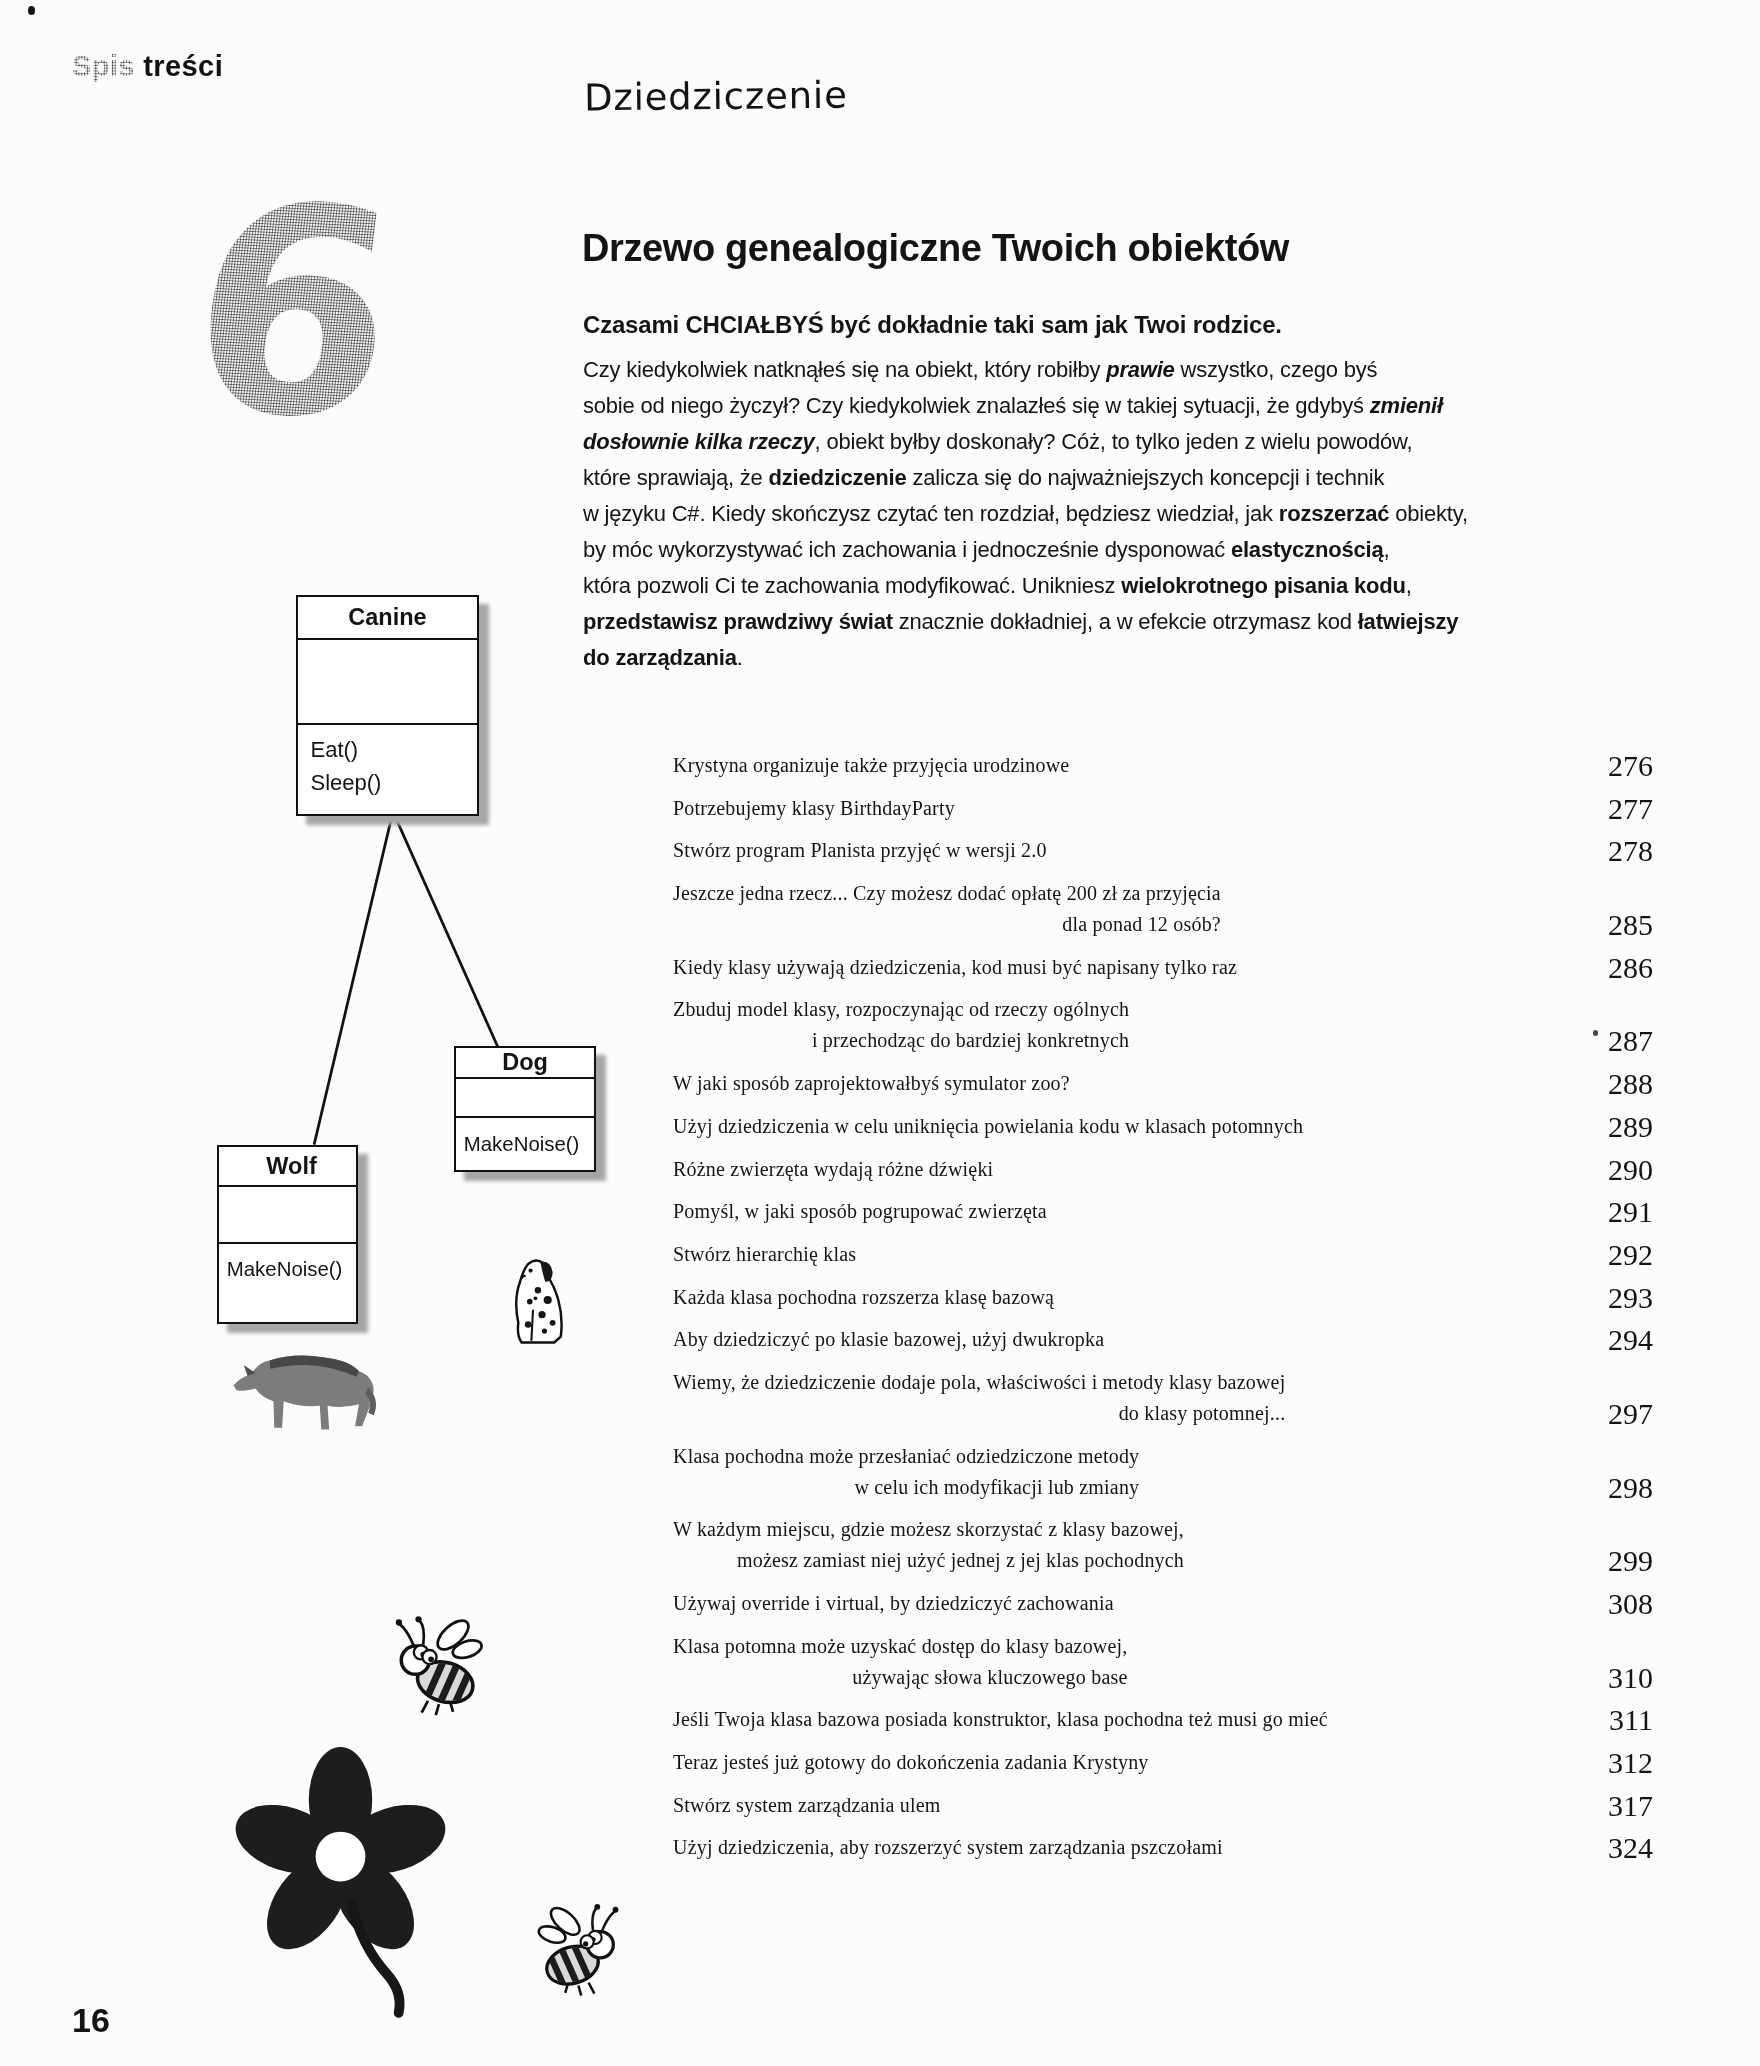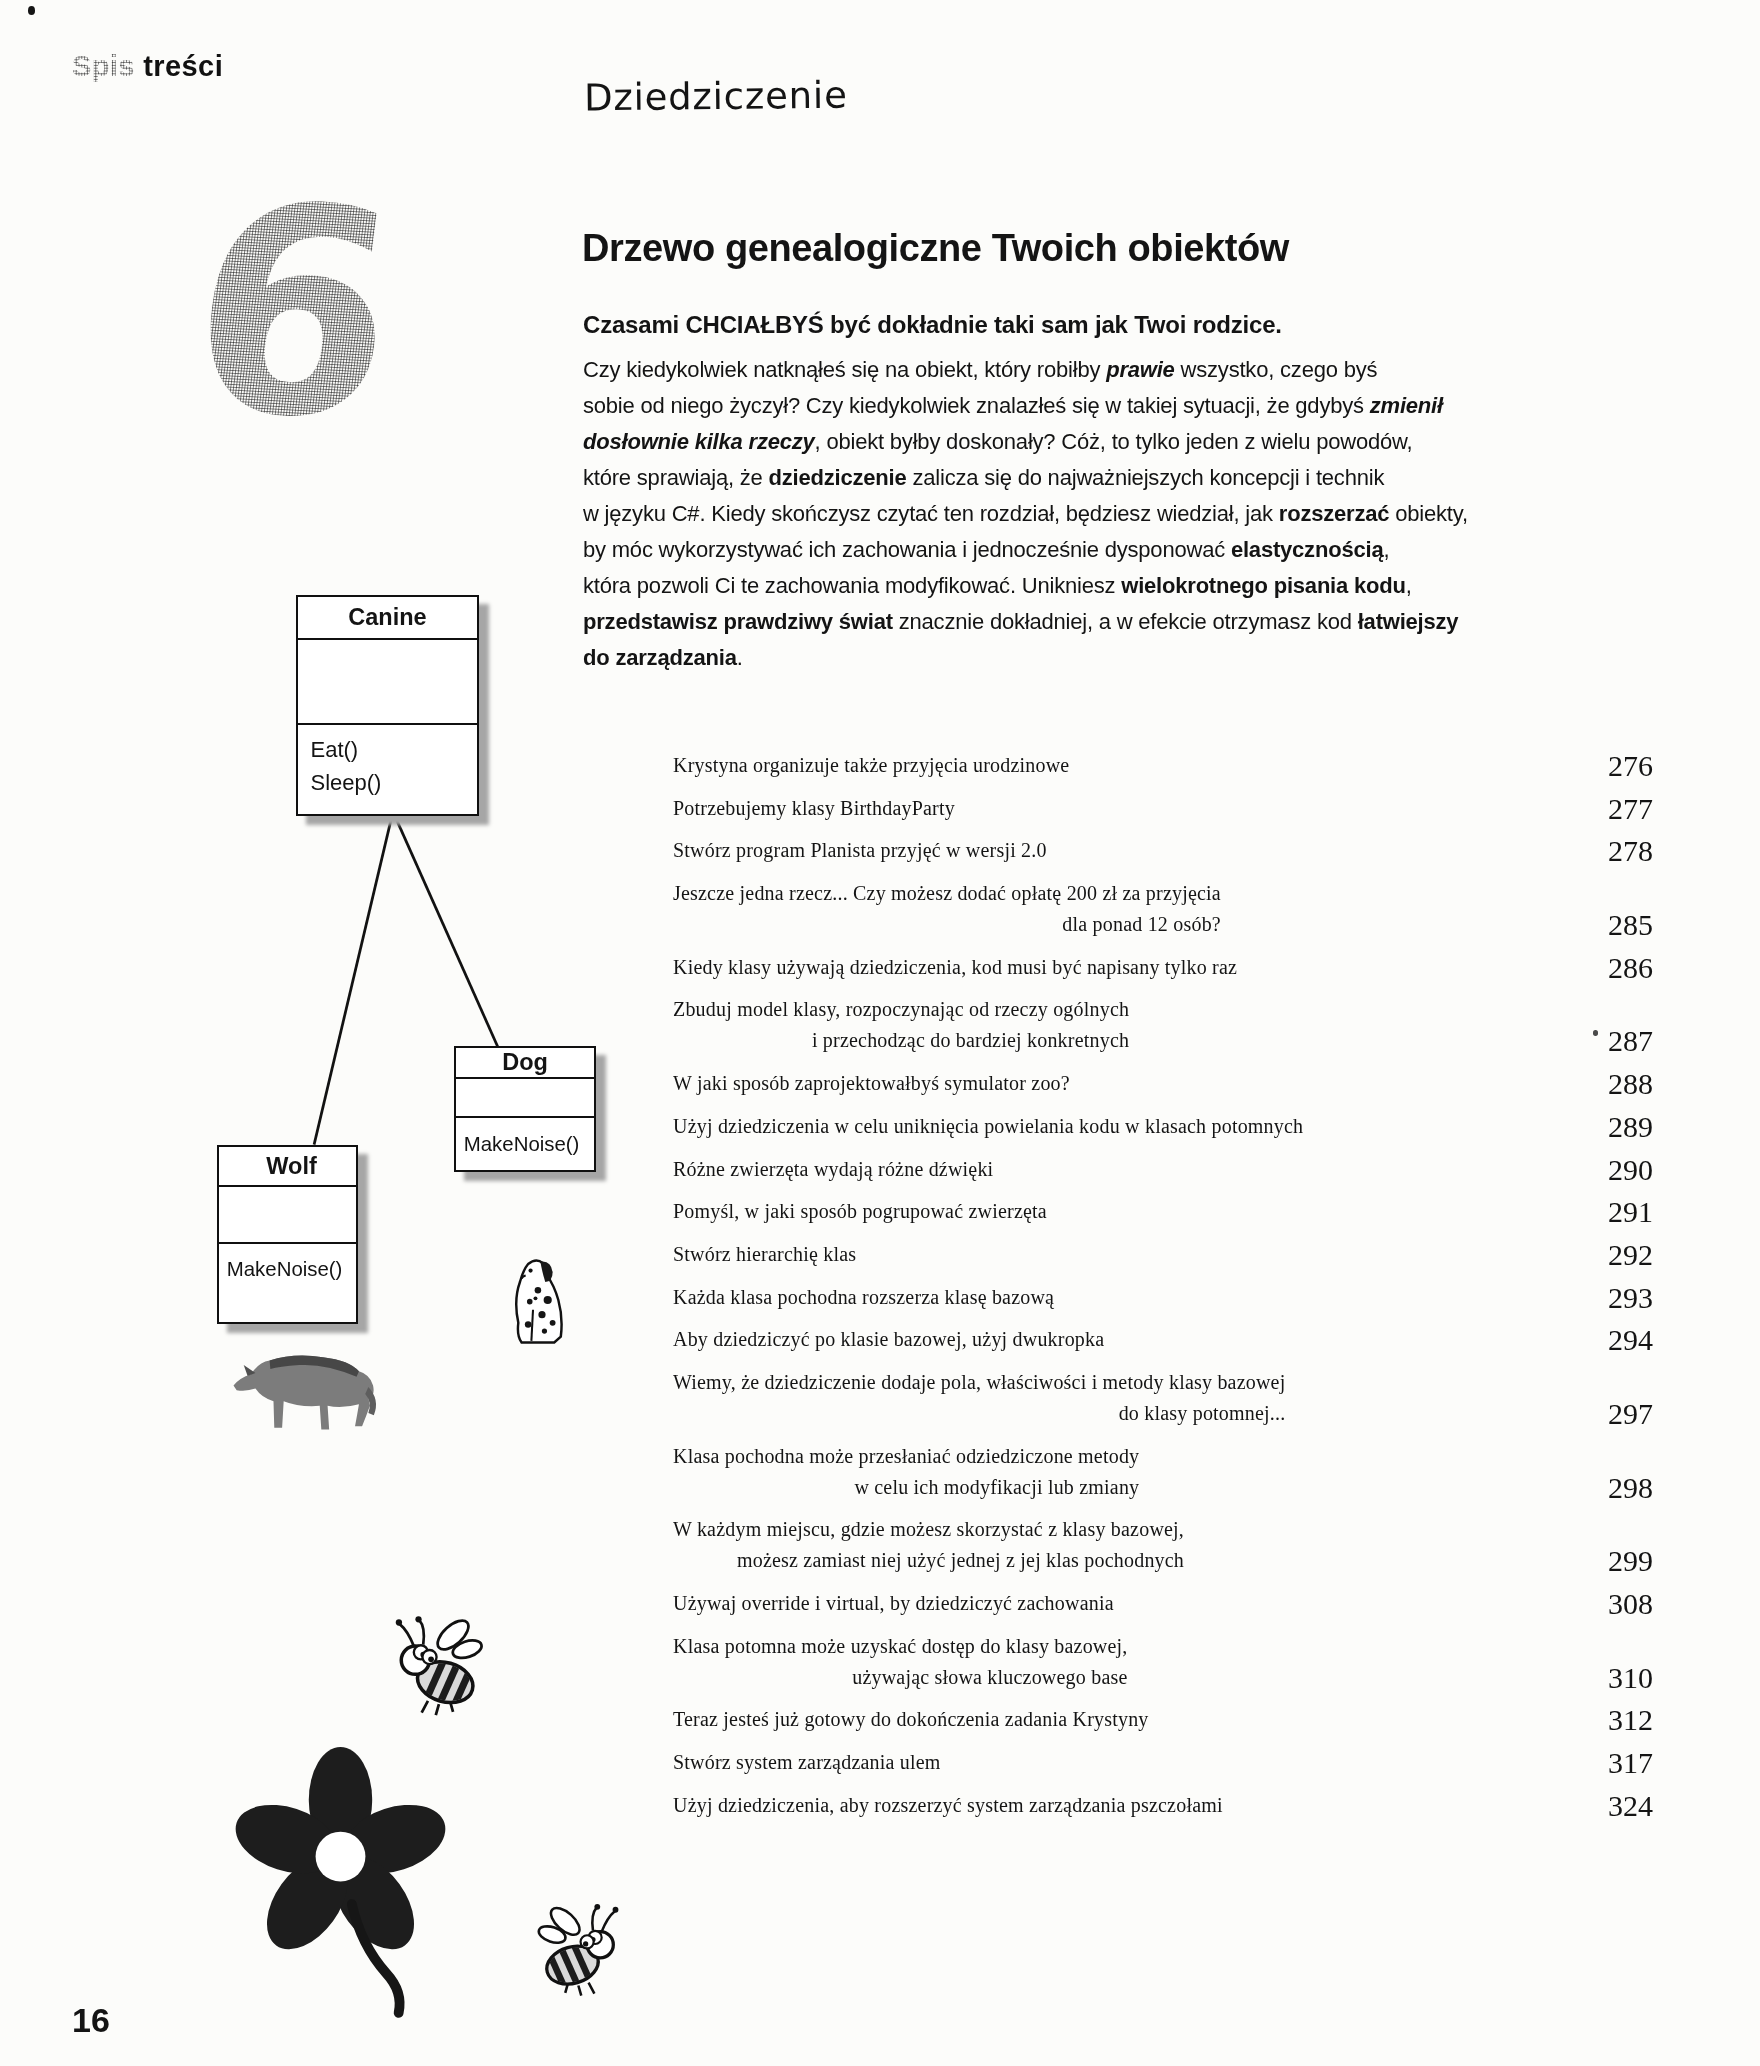--- a/index.html
+++ b/index.html
@@ -335,20 +335,26 @@
       </div>
       <div class="toc-row">
         <div>
           <div class="toc-line">Klasa potomna może uzyskać dostęp do klasy bazowej,</div>
           <div class="toc-line">używając słowa kluczowego base</div>
         </div>
         <div class="toc-page">310</div>
       </div>
       <div class="toc-row">
         <div>
+          <div class="toc-line">Jeśli Twoja klasa bazowa posiada konstruktor, klasa pochodna też musi go mieć</div>
+        </div>
+        <div class="toc-page">311</div>
+      </div>
+      <div class="toc-row">
+        <div>
           <div class="toc-line">Teraz jesteś już gotowy do dokończenia zadania Krystyny</div>
         </div>
         <div class="toc-page">312</div>
       </div>
       <div class="toc-row">
         <div>
           <div class="toc-line">Stwórz system zarządzania ulem</div>
         </div>
         <div class="toc-page">317</div>
       </div>

